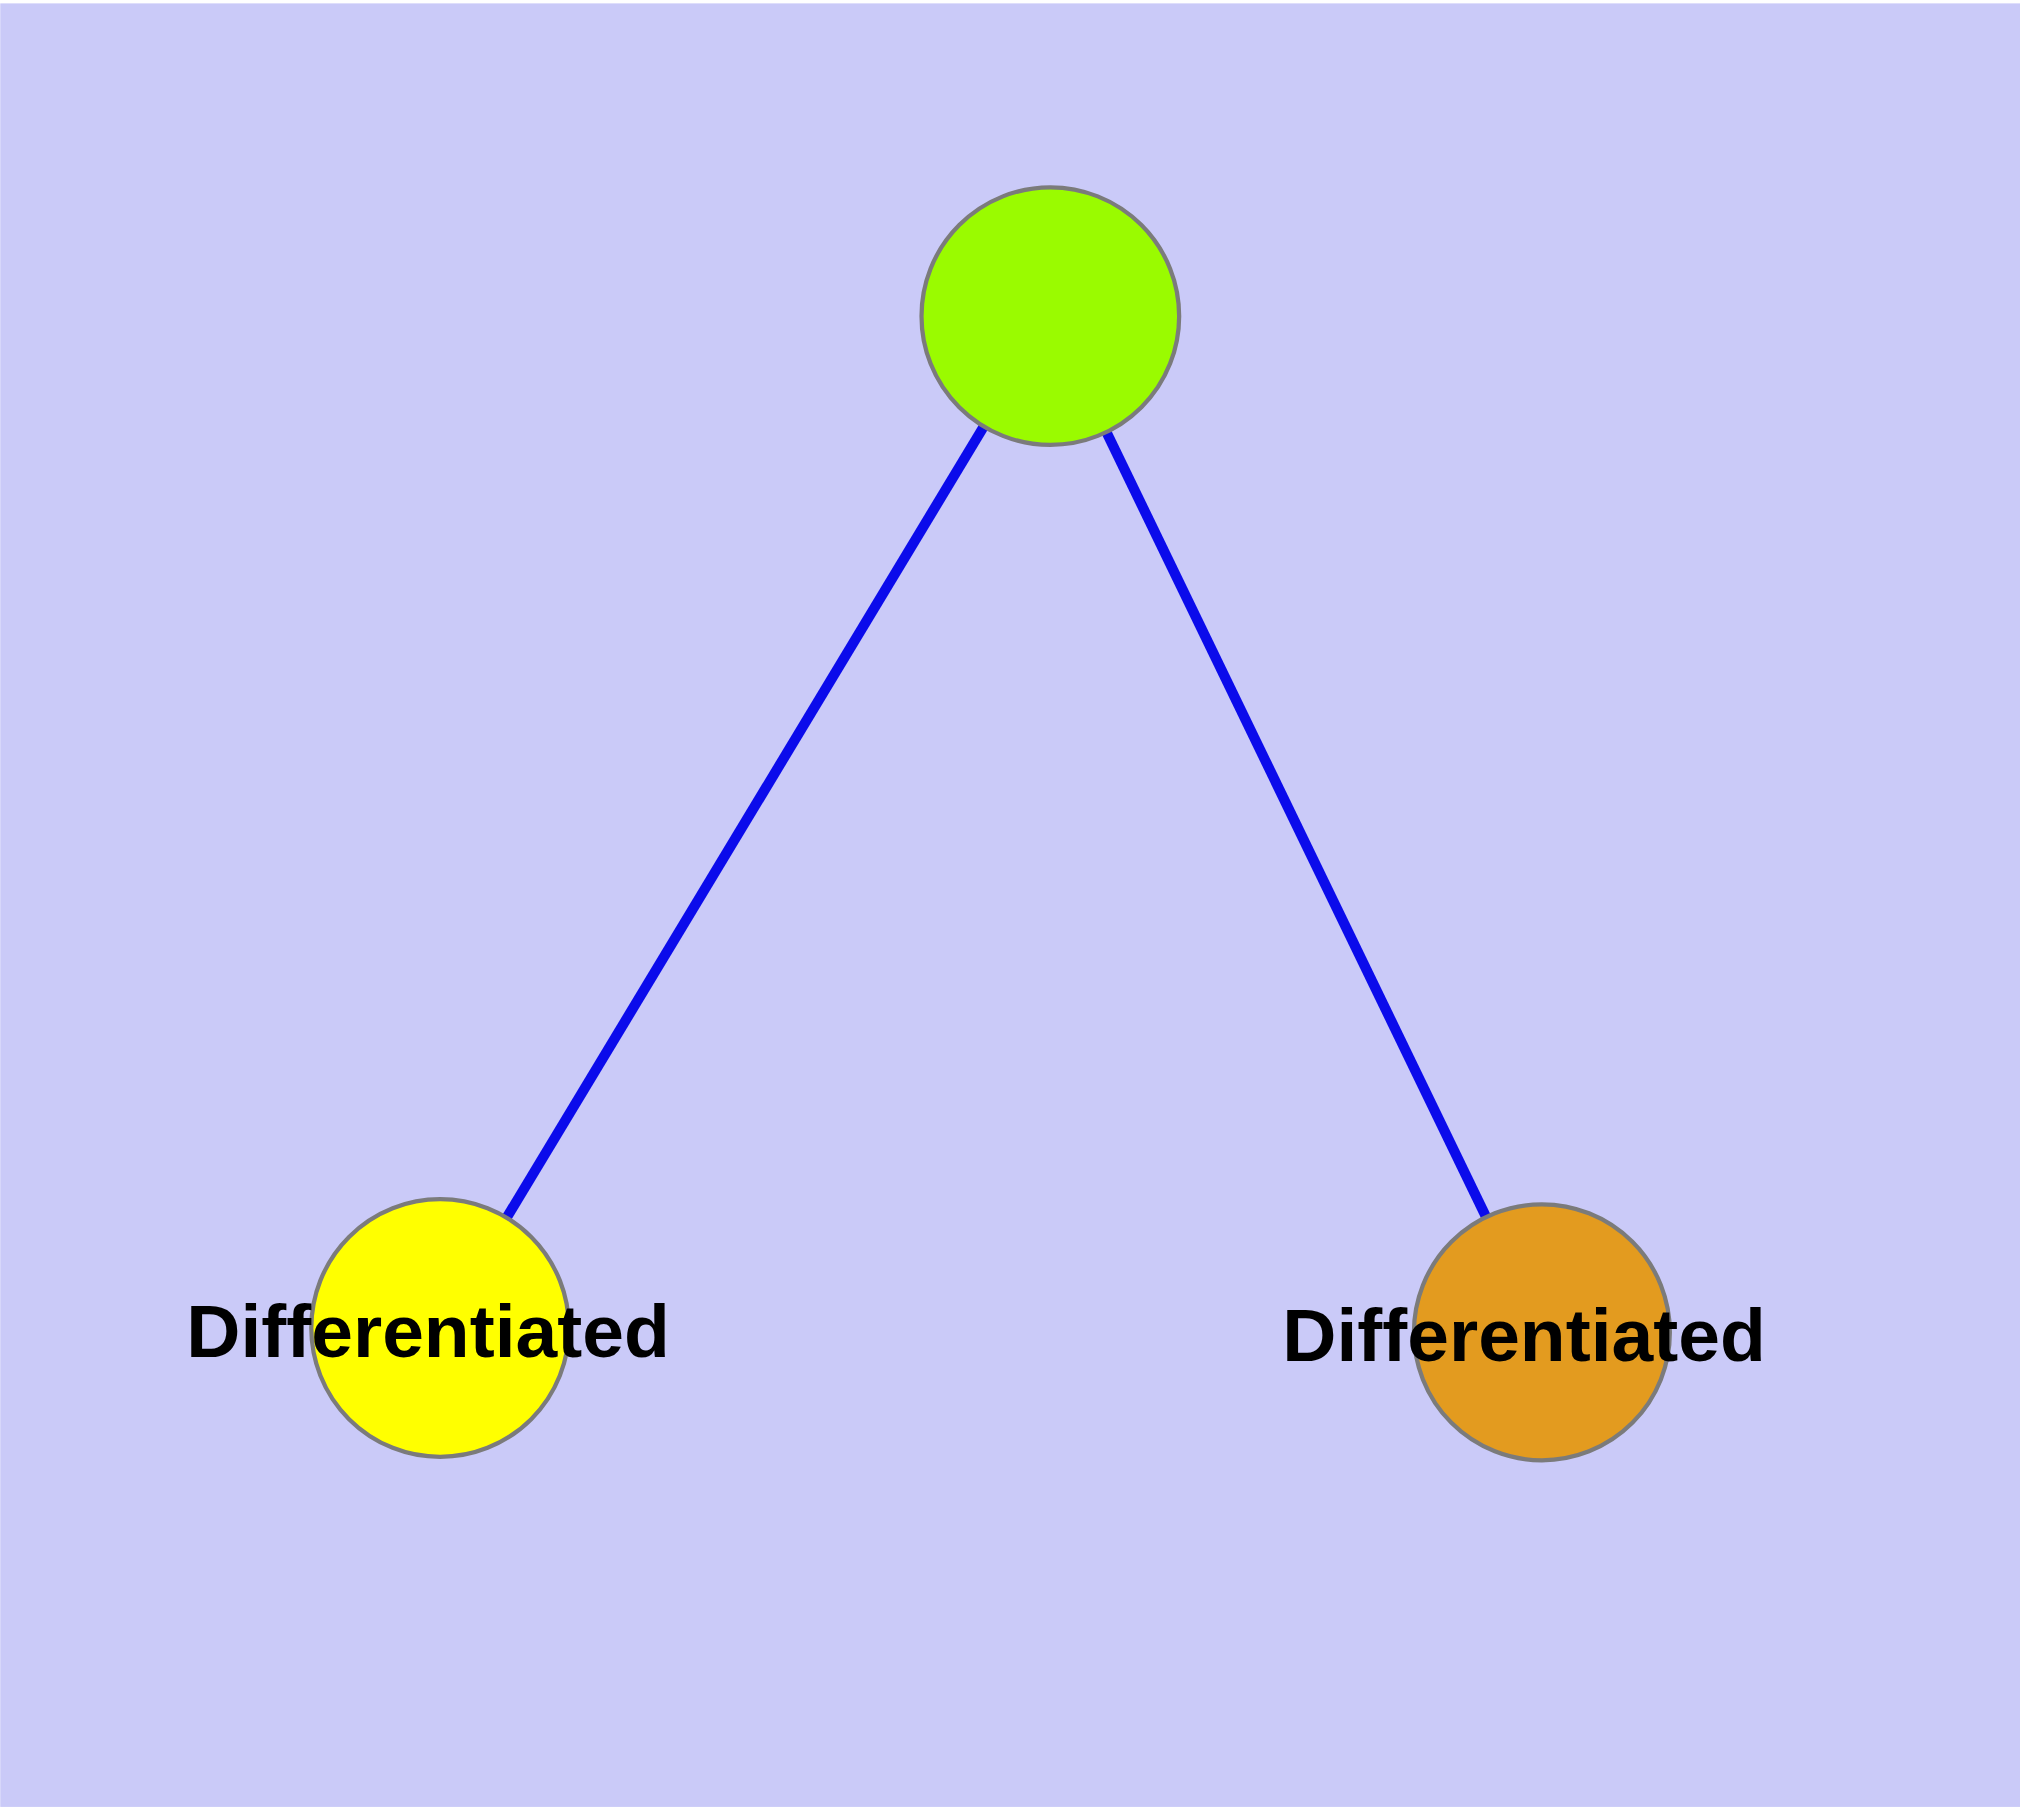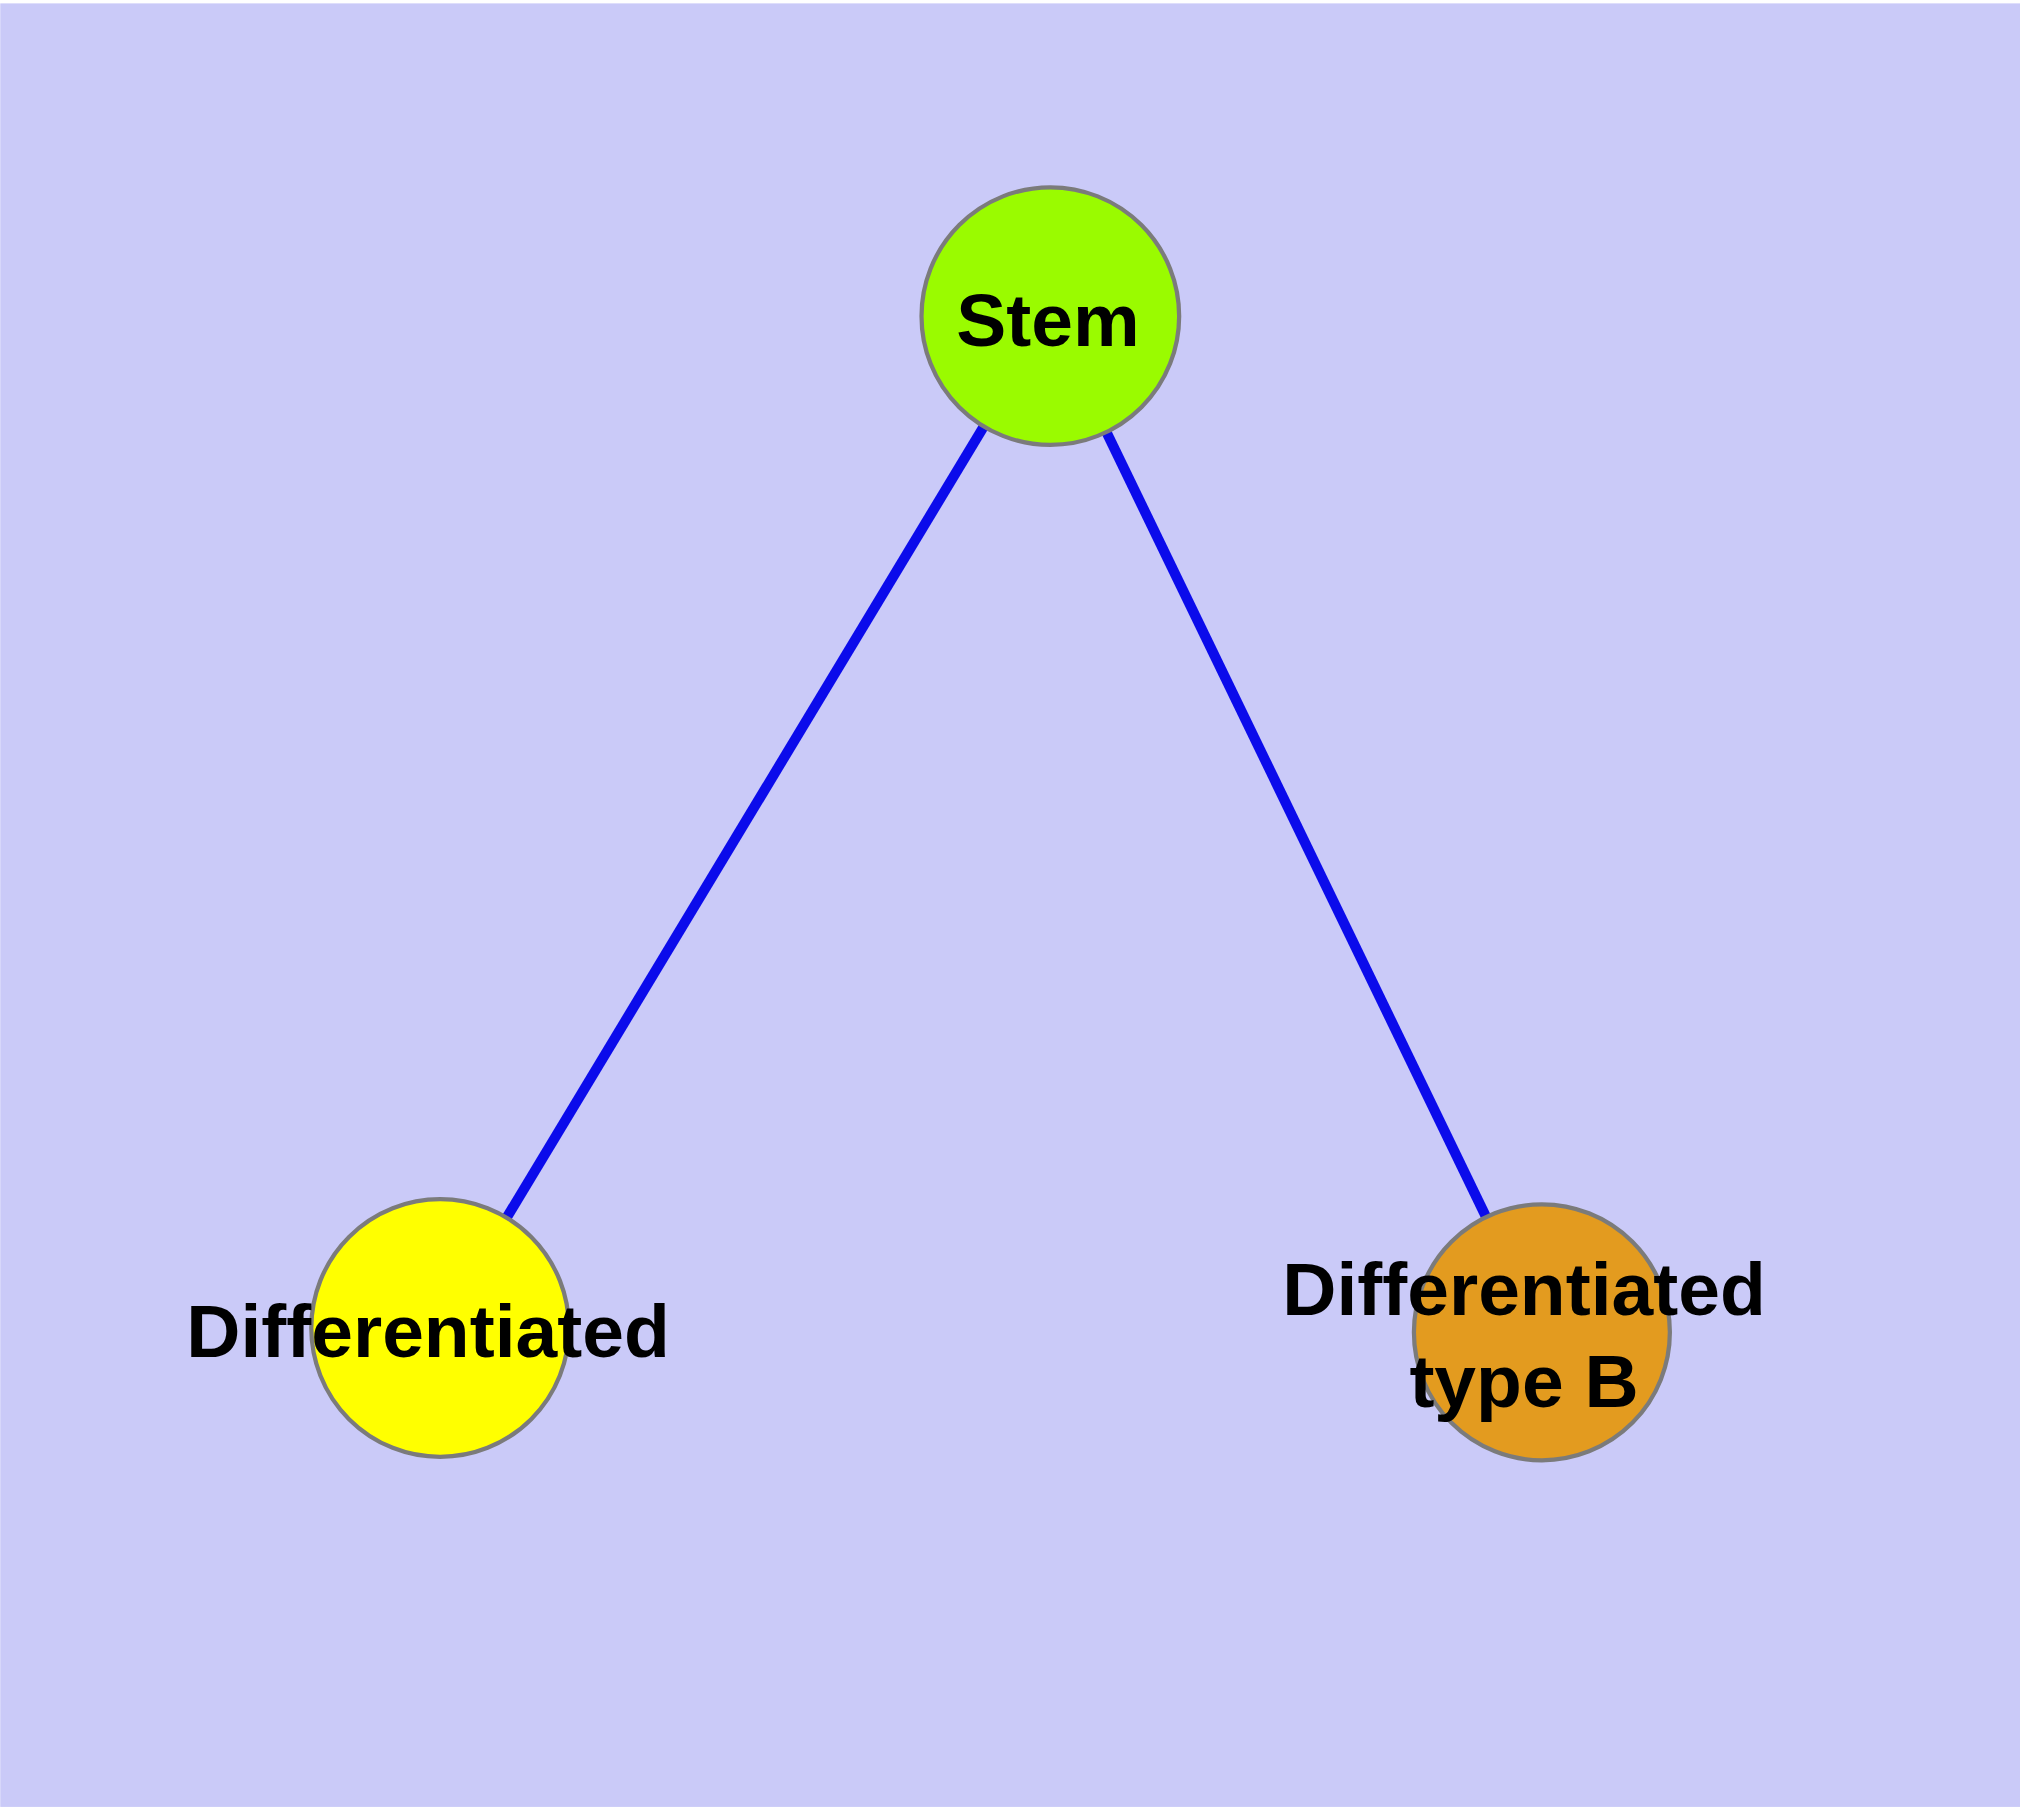--- a/index.html
+++ b/index.html
@@ -49,27 +49,23 @@
 
     <line x1="1239" y1="373" x2="1819" y2="1572" stroke="#0B0BEB" stroke-width="12"></line>
 
     <circle cx="1239" cy="373" r="152" stroke-width="5" fill="#9AFB00" stroke="#7B7B7B"></circle>
 
     <circle cx="519" cy="1567" r="152" stroke-width="5" fill="#FFFF00" stroke="#7B7B7B"></circle>
 
     <circle cx="1819" cy="1572" r="151" stroke-width="5" fill="#E39B1F" stroke="#7B7B7B"></circle>
   </svg>
 
-  <div class="node-label" style="left:1048px; top:320px;">
-    <span class="line">Stem</span>
-  </div>
 
   <div class="node-label" style="left:428px; top:1331px;">
     <span class="line">Differentiated</span>
   </div>
 
   <div class="node-label" style="left:1524px; top:1335px;">
     <span class="line">Differentiated</span>
-    <span class="line">type B</span>
   </div>
 
 </div>
 
 
 </body></html>

